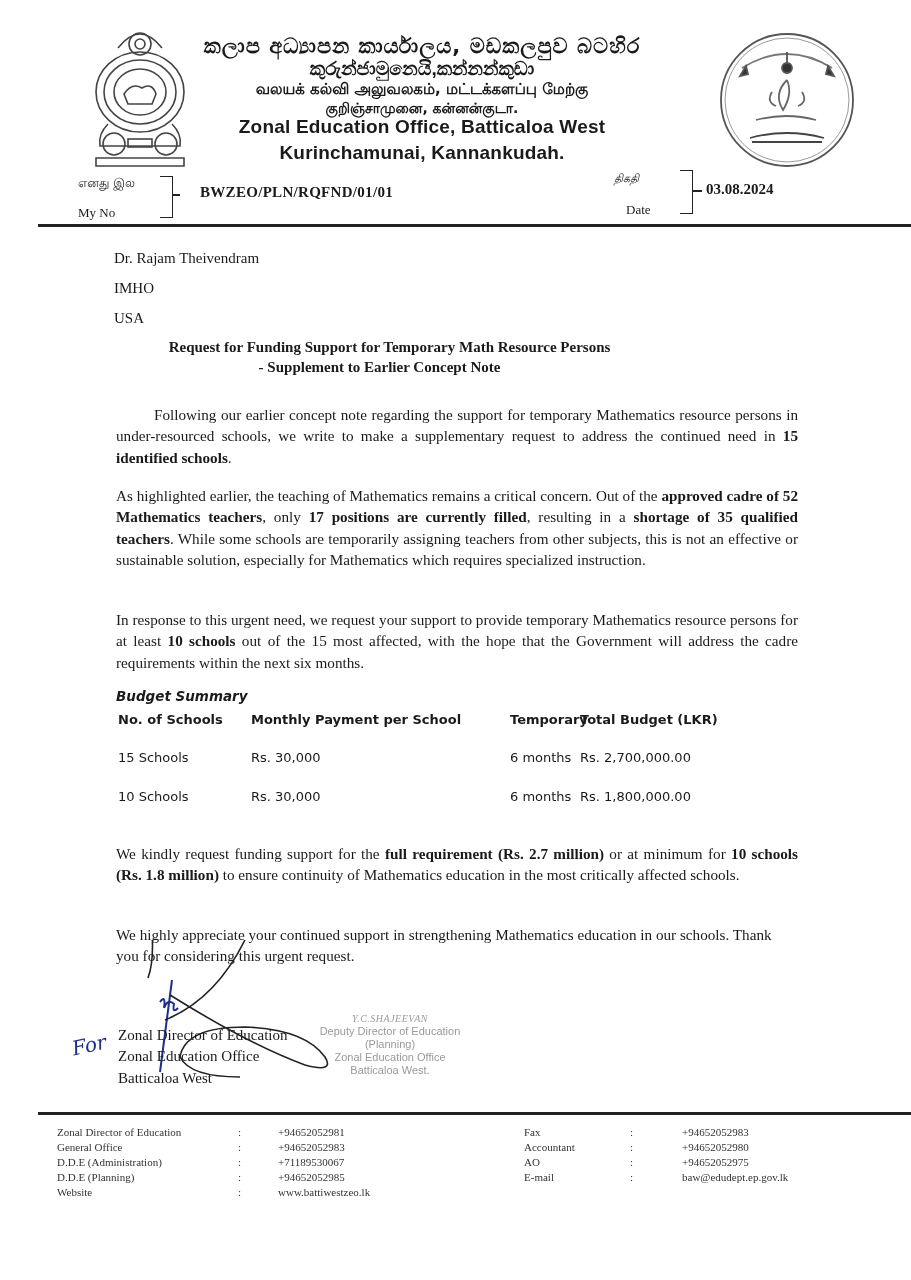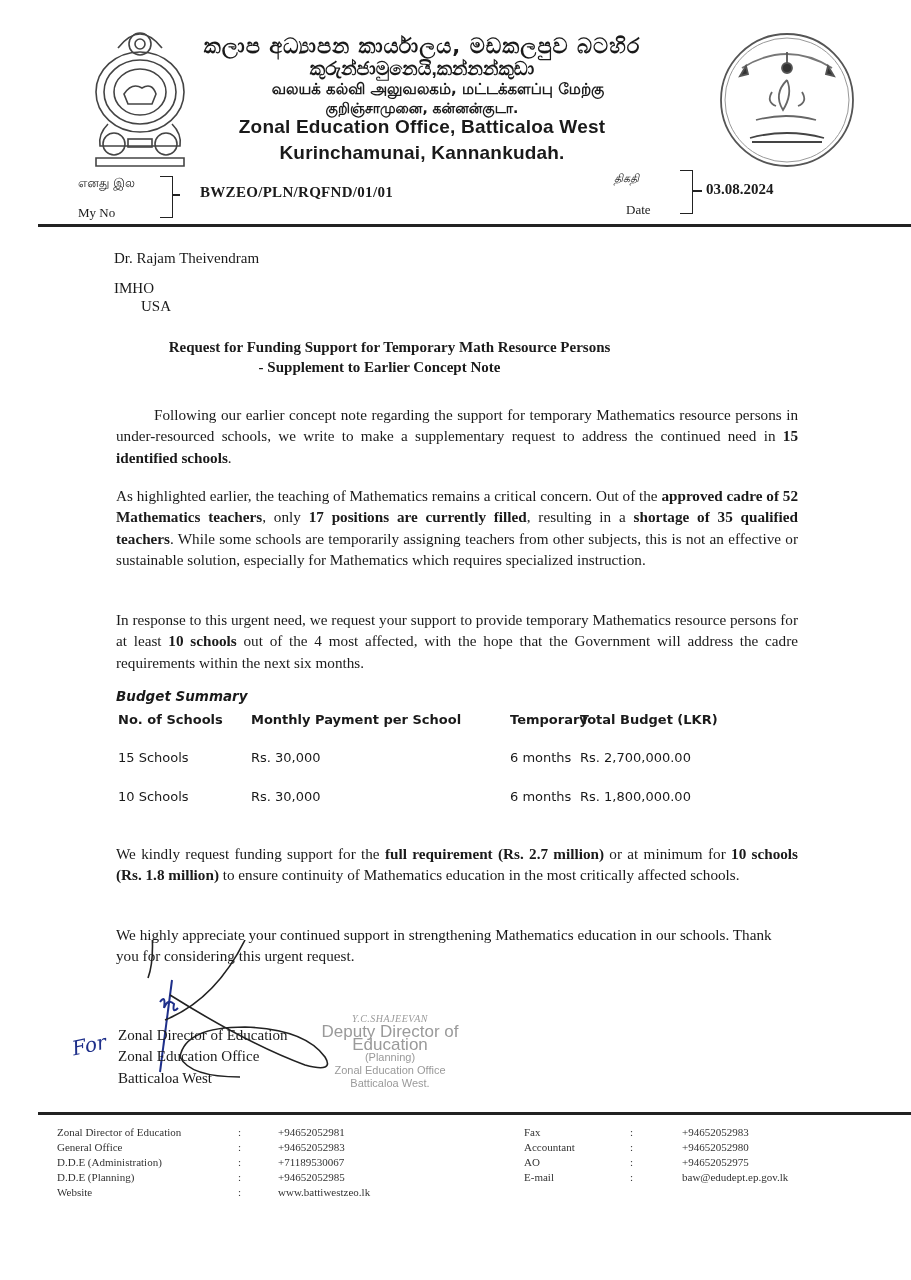--- a/index.html
+++ b/index.html
@@ -9,42 +9,42 @@
     font-family: "Liberation Serif", serif; color: #1a1a1a;
   }
   .abs { position: absolute; }
 
   
   .emblem-left { left: 88px; top: 24px; width: 104px; height: 150px; }
   .emblem-right { left: 716px; top: 30px; width: 142px; height: 140px; }
   .lh-line { left: 0; width: 862px; text-align: center; white-space: nowrap; }
   .sinhala { top: 34px; font-family: "DejaVu Sans", sans-serif; font-size: 21px; font-weight: bold; letter-spacing: 1px; }
   .sinhala2 { top: 58px; font-family: Liberation Sans, sans-serif; font-size: 19px; font-weight: bold; }
-  .tamil1 { top: 80px; font-family: "DejaVu Sans", sans-serif; font-size: 15px; font-weight: bold; padding-left: 16px; }
+  .tamil1 { top: 80px; font-family: "DejaVu Sans", sans-serif; font-size: 15px; font-weight: bold; }
   .tamil2 { top: 100px; font-family: "DejaVu Sans", sans-serif; font-size: 14px; font-weight: bold; }
   .eng1 { top: 116px; font-family: "Liberation Sans", sans-serif; font-size: 19px; font-weight: bold; letter-spacing: 0.2px; }
   .eng2 { top: 142px; font-family: "Liberation Sans", sans-serif; font-size: 19px; font-weight: bold; letter-spacing: 0.2px; }
   .lh-line span { display: inline-block; }
   .c1 { margin-left: -18px; }
 
   .ref-label-ta { left: 78px; top: 176px; font-size: 12px; font-family: "DejaVu Sans", sans-serif; }
   .ref-label-en { left: 78px; top: 205px; font-size: 13px; }
   .ref-bracket { left: 160px; top: 176px; width: 12px; height: 40px; border-right: 1.5px solid #222; border-top: 1.5px solid #222; border-bottom: 1.5px solid #222; }
   .ref-tick { left: 172px; top: 194px; width: 8px; height: 1.5px; background: #222; }
   .ref-value { left: 200px; top: 184px; font-size: 15px; font-weight: bold; letter-spacing: 0.3px; }
   .date-label-ta { left: 614px; top: 172px; font-size: 11px; font-family: "DejaVu Sans", sans-serif; font-style: italic; }
   .date-label-en { left: 626px; top: 202px; font-size: 13px; }
   .date-bracket { left: 680px; top: 170px; width: 12px; height: 42px; border-right: 1.5px solid #222; border-top: 1.5px solid #222; border-bottom: 1.5px solid #222; }
   .date-tick { left: 692px; top: 190px; width: 10px; height: 1.5px; background: #222; }
   .date-value { left: 706px; top: 181px; font-size: 15px; font-weight: bold; }
   .rule-top { left: 38px; top: 224px; width: 873px; height: 2.5px; background: #222; }
 
   
   .recip { left: 114px; font-size: 15px; }
-  .r1 { top: 250px; } .r2 { top: 280px; } .r3 { top: 298px; margin-left: 27px; }
+  .r1 { top: 250px; } .r2 { top: 280px; } .r3 { top: 310px; }
 
   .subject { left: 0; width: 779px; text-align: center; font-size: 15px; font-weight: bold; }
   .s1 { top: 339px; } .s2 { top: 359px; left: -10px; }
 
   
   .para { left: 116px; width: 682px; font-size: 15.2px; line-height: 21.3px; text-align: justify; }
   .p1 { top: 404px; text-indent: 38px; }
   .p2 { top: 485px; }
   .p3 { top: 609px; }
   .p4 { top: 843px; }
@@ -59,21 +59,21 @@
   .row2 { top: 789px; }
   .col1 { left: 118px; } .col2 { left: 251px; } .col3 { left: 510px; } .col4 { left: 580px; }
 
   
   .sig { left: 118px; font-size: 15px; }
   .sig1 { top: 1027px; } .sig2 { top: 1048px; } .sig3 { top: 1070px; }
   .for-mark { left: 72px; top: 1033px; font-family: "DejaVu Serif", serif; font-style: italic; font-size: 20px; color: #1e2f8a; transform: rotate(-12deg); }
   .signature-svg { left: 110px; top: 940px; width: 290px; height: 140px; }
   .stamp { left: 300px; top: 1012px; width: 180px; text-align: center; color: #9a9a9a; font-family: "Liberation Sans", sans-serif; line-height: 13px; }
   .st1 { font-size: 10px; font-family: "Liberation Serif", serif; letter-spacing: 0.5px; font-style: italic; }
-  .st2 { font-size: 17px; }
+  .st2 { font-size: 11px; }
   .st3 { font-size: 11px; }
   .st4 { font-size: 11px; }
   .st5 { font-size: 11px; }
 
   
   .rule-bottom { left: 38px; top: 1112px; width: 873px; height: 2.5px; background: #222; }
   .footer { font-size: 11px; color: #333; }
   .fl { left: 57px; } .fc { left: 238px; } .fv { left: 278px; }
   .fl2 { left: 524px; } .fc2 { left: 630px; } .fv2 { left: 682px; }
   .fr0 { top: 1126px; } .fr1 { top: 1141px; } .fr2 { top: 1156px; } .fr3 { top: 1171px; } .fr4 { top: 1186px; }
@@ -144,21 +144,21 @@
 <div class="abs recip r2">IMHO</div>
 <div class="abs recip r3">USA</div>
 
 <div class="abs subject s1">Request for Funding Support for Temporary Math Resource Persons</div>
 <div class="abs subject s2">- Supplement to Earlier Concept Note</div>
 
 <div class="abs para p1"><span>Following our earlier concept note regarding the support for temporary Mathematics resource persons in under-resourced schools, we write to make a supplementary request to address the continued need in </span><b>15 identified schools</b><span>.</span></div>
 
 <div class="abs para p2"><span>As highlighted earlier, the teaching of Mathematics remains a critical concern. Out of the </span><b>approved cadre of 52 Mathematics teachers</b><span>, only </span><b>17 positions are currently filled</b><span>, resulting in a </span><b>shortage of 35 qualified teachers</b><span>. While some schools are temporarily assigning teachers from other subjects, this is not an effective or sustainable solution, especially for Mathematics which requires specialized instruction.</span></div>
 
-<div class="abs para p3"><span>In response to this urgent need, we request your support to provide temporary Mathematics resource persons for at least </span><b>10 schools</b><span> out of the 4 most affected, with the hope that the Government will address the cadre requirements within the next six months.</span></div>
+<div class="abs para p3"><span>In response to this urgent need, we request your support to provide temporary Mathematics resource persons for at least </span><b>10 schools</b><span> out of the 15 most affected, with the hope that the Government will address the cadre requirements within the next six months.</span></div>
 
 <div class="abs budget budget-title">Budget Summary</div>
 <div class="abs budget th col1">No. of Schools</div>
 <div class="abs budget th col2">Monthly Payment per School</div>
 <div class="abs budget th col3">Temporary</div>
 <div class="abs budget th col4">Total Budget (LKR)</div>
 
 <div class="abs budget row1 col1">15 Schools</div>
 <div class="abs budget row1 col2">Rs. 30,000</div>
 <div class="abs budget row1 col3">6 months</div>

